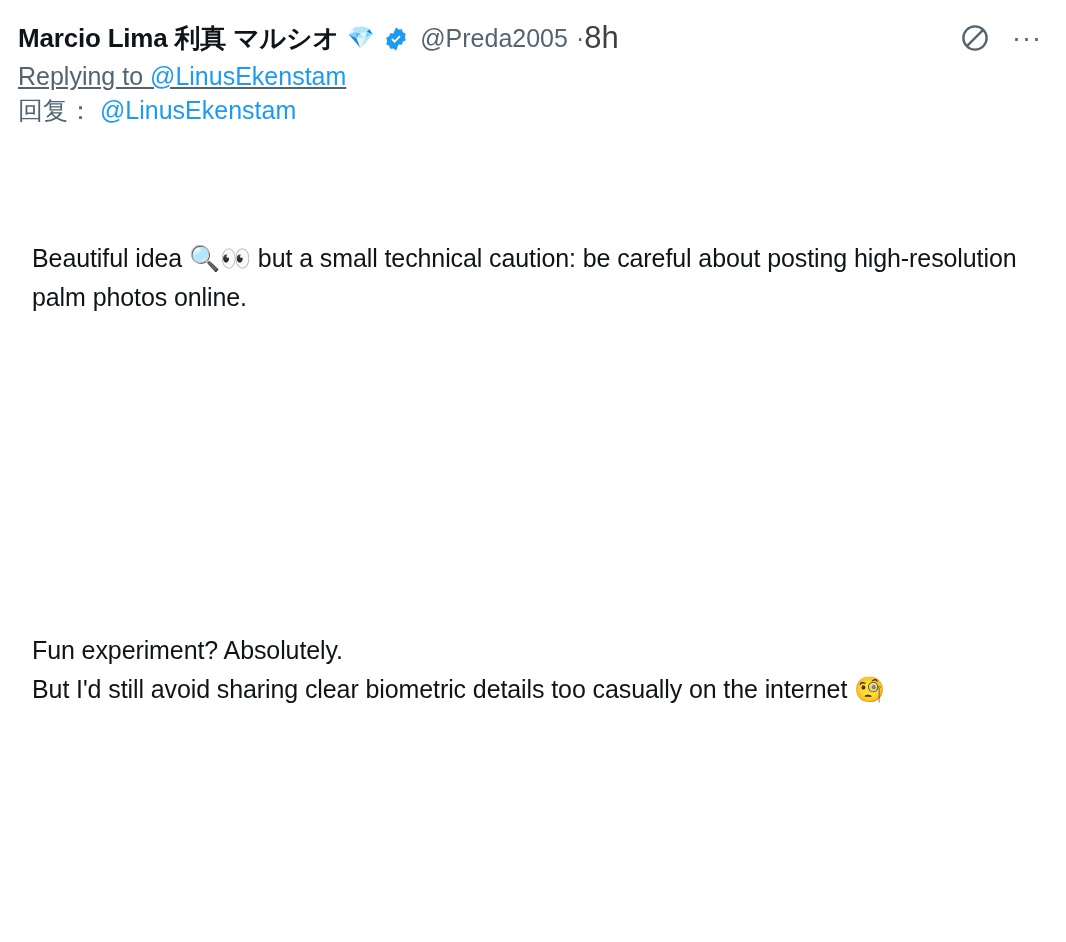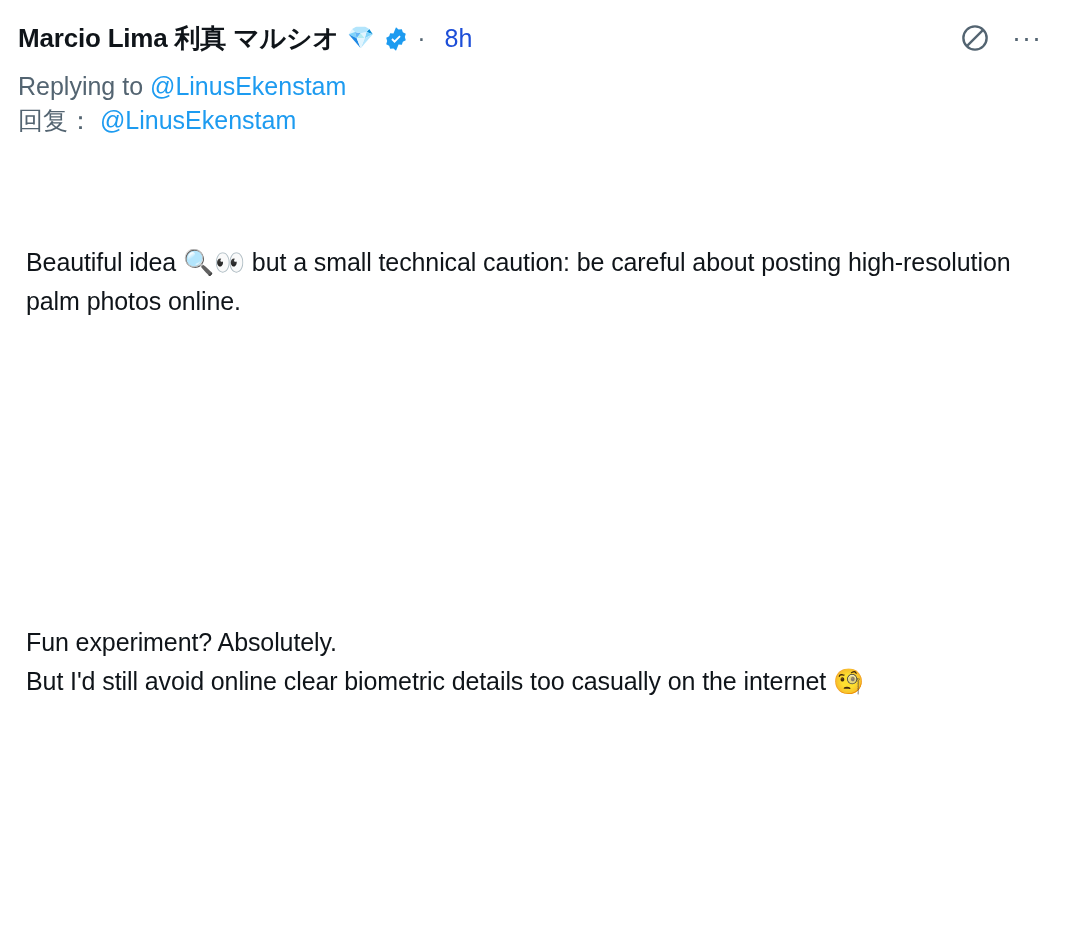--- a/index.html
+++ b/index.html
@@ -53,43 +53,44 @@
     font-size: 25px;
     color: #536471;
     white-space: nowrap;
   }
   .dot-sep {
     margin-left: 8px;
     font-size: 25px;
     color: #536471;
   }
   .timestamp {
-    margin-left: 19px;
-    font-size: 25px;
-    color: #1d4ed8;
+    margin-left: 0;
+    font-size: 31px;
+    color: #404040;
   }
   .header-spacer { flex: 1 1 auto; }
   .grok-icon {
     width: 30px;
     height: 30px;
     margin-right: 22px;
     color: #536471;
   }
   .more-icon {
     font-size: 27px;
     color: #536471;
     line-height: 1;
     margin-right: 6px;
     letter-spacing: 1px;
   }
   .replying-line {
-    margin-top: 12px;
+    margin-top: 2px;
     font-size: 25px;
     color: #536471;
     line-height: 1.35;
+    text-decoration: underline;
   }
   .replying-line .mention {
     color: #1d9bf0;
   }
   .replying-line-cn {
     font-size: 25px;
     color: #536471;
     line-height: 1.35;
   }
   .replying-line-cn .mention {
@@ -97,40 +98,41 @@
   }
   .body {
     margin-top: 18px;
     font-size: 25px;
     line-height: 1.58;
     color: #0f1419;
     white-space: pre-wrap;
     word-wrap: break-word;
     letter-spacing: -0.1px;
   }
-  .para { margin: 8px; }
+  .para { margin: 14px; }
   .blank { height: 24px; }
 </style>
 </head>
 <body>
 
 <div class="tweet">
 
   <div class="header-row">
     <span class="author-name">Marcio Lima 利真 マルシオ</span>
 
     <span class="gem-icon">💎</span>
 
     <span class="verified-badge">
       <svg viewBox="0 0 24 24" width="26" height="26" aria-hidden="true">
         <path fill="#1d9bf0" d="M12 1.2l2.36 1.93 3.04-.2.9 2.92 2.72 1.37-.86 2.93.86 2.93-2.72 1.37-.9 2.92-3.04-.2L12 22.8l-2.36-1.93-3.04.2-.9-2.92-2.72-1.37.86-2.93-.86-2.93 2.72-1.37.9-2.92 3.04.2L12 1.2z"></path>
         <path fill="#ffffff" d="M10.7 15.6l-3-3 1.2-1.2 1.8 1.8 4.4-4.4 1.2 1.2-5.6 5.6z"></path>
       </svg>
     </span>
 
+    <span class="handle">@Preda2005</span>
     <span class="dot-sep">·</span>
     <span class="timestamp">8h</span>
 
     <span class="header-spacer"></span>
 
     <span class="grok-icon">
       <svg viewBox="0 0 24 24" width="30" height="30" aria-hidden="true">
         <circle cx="12" cy="12" r="9.3" fill="none" stroke="#536471" stroke-width="1.9"></circle>
         <line x1="5.5" y1="18.5" x2="18.5" y2="5.5" stroke="#536471" stroke-width="1.9"></line>
       </svg>
@@ -145,21 +147,21 @@
 
   <div class="replying-line-cn">
     <span>回复：</span>&nbsp;<span class="mention">@LinusEkenstam</span>
   </div>
 
   <div class="body">
     <p class="para">Beautiful idea 🔍👀 but a small technical caution: be careful about posting high-resolution palm photos online.</p>
     <div class="blank"></div>
     <div class="blank"></div>
     <p class="para">Fun experiment? Absolutely.
-But I'd still avoid online clear biometric details too casually on the internet 🧐</p>
+But I'd still avoid sharing clear biometric details too casually on the internet 🧐</p>
     <div class="blank"></div>
     
     
     
     
     
   </div>
 
 </div>
 

